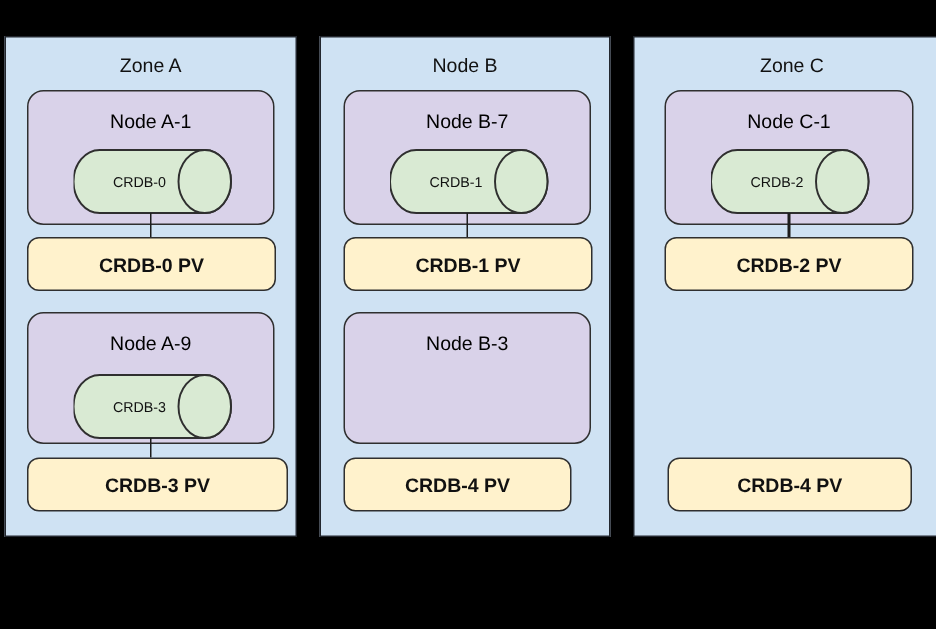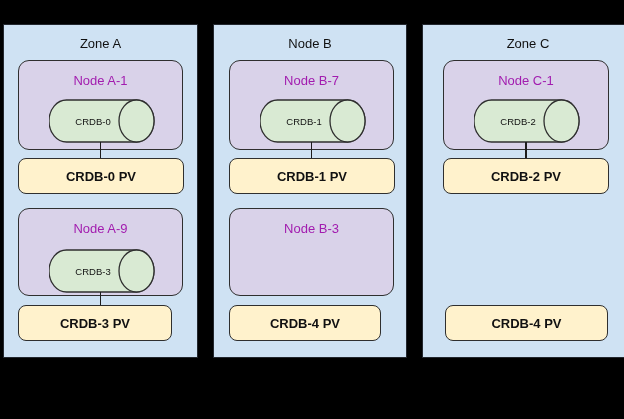--- a/index.html
+++ b/index.html
@@ -33,21 +33,21 @@
     background:#d9d2e9;
     border:1.3px solid #2f2f2f;
     border-radius:11px;
     box-sizing:border-box;
   }
   .node-title{
     position:absolute;
     top:12px;left:0;right:0;
     text-align:center;
     font-size:13px;
-    color:#a21caf;
+    color:#000000;
   }
   .cyl{
     position:absolute;
     display:block;
   }
   .cyl text{
     font-family:"Liberation Sans", sans-serif;
     font-size:9.5px;
     fill:#111;
   }
@@ -91,21 +91,21 @@
 
     <div class="node" style="left:14px;top:183px;width:165px;height:88px">
       <div class="node-title">Node A-9</div>
       <svg class="cyl" style="left:29.5px;top:40px" width="106" height="44" viewBox="0 0 106 44">
         <path d="M 17.5,1 L 87.5,1 A 17.5,21 0 0 1 87.5,43 L 17.5,43 A 17.5,21 0 0 1 17.5,1 Z" fill="#d9ead3" stroke="#2f2f2f" stroke-width="1.3"></path>
         <ellipse cx="87.5" cy="22" rx="17.5" ry="21" fill="#d9ead3" stroke="#2f2f2f" stroke-width="1.3"></ellipse>
         <text x="44" y="25.5" text-anchor="middle">CRDB-3</text>
       </svg>
     </div>
     <div class="connector" style="left:95.7px;top:267px;height:13px"></div>
-    <div class="pv" style="left:14px;top:280px;width:154px;height:36px">
+    <div class="pv" style="left:14px;top:280px;width:174px;height:36px">
       <span>CRDB-3 PV</span>
     </div>
   </div>
 
   <div class="zone" style="left:213px;width:194px">
     <div class="zone-title">Node B</div>
 
     <div class="node" style="left:15px;top:35px;width:165px;height:90px">
       <div class="node-title">Node B-7</div>
       <svg class="cyl" style="left:29.5px;top:38px" width="106" height="44" viewBox="0 0 106 44">

